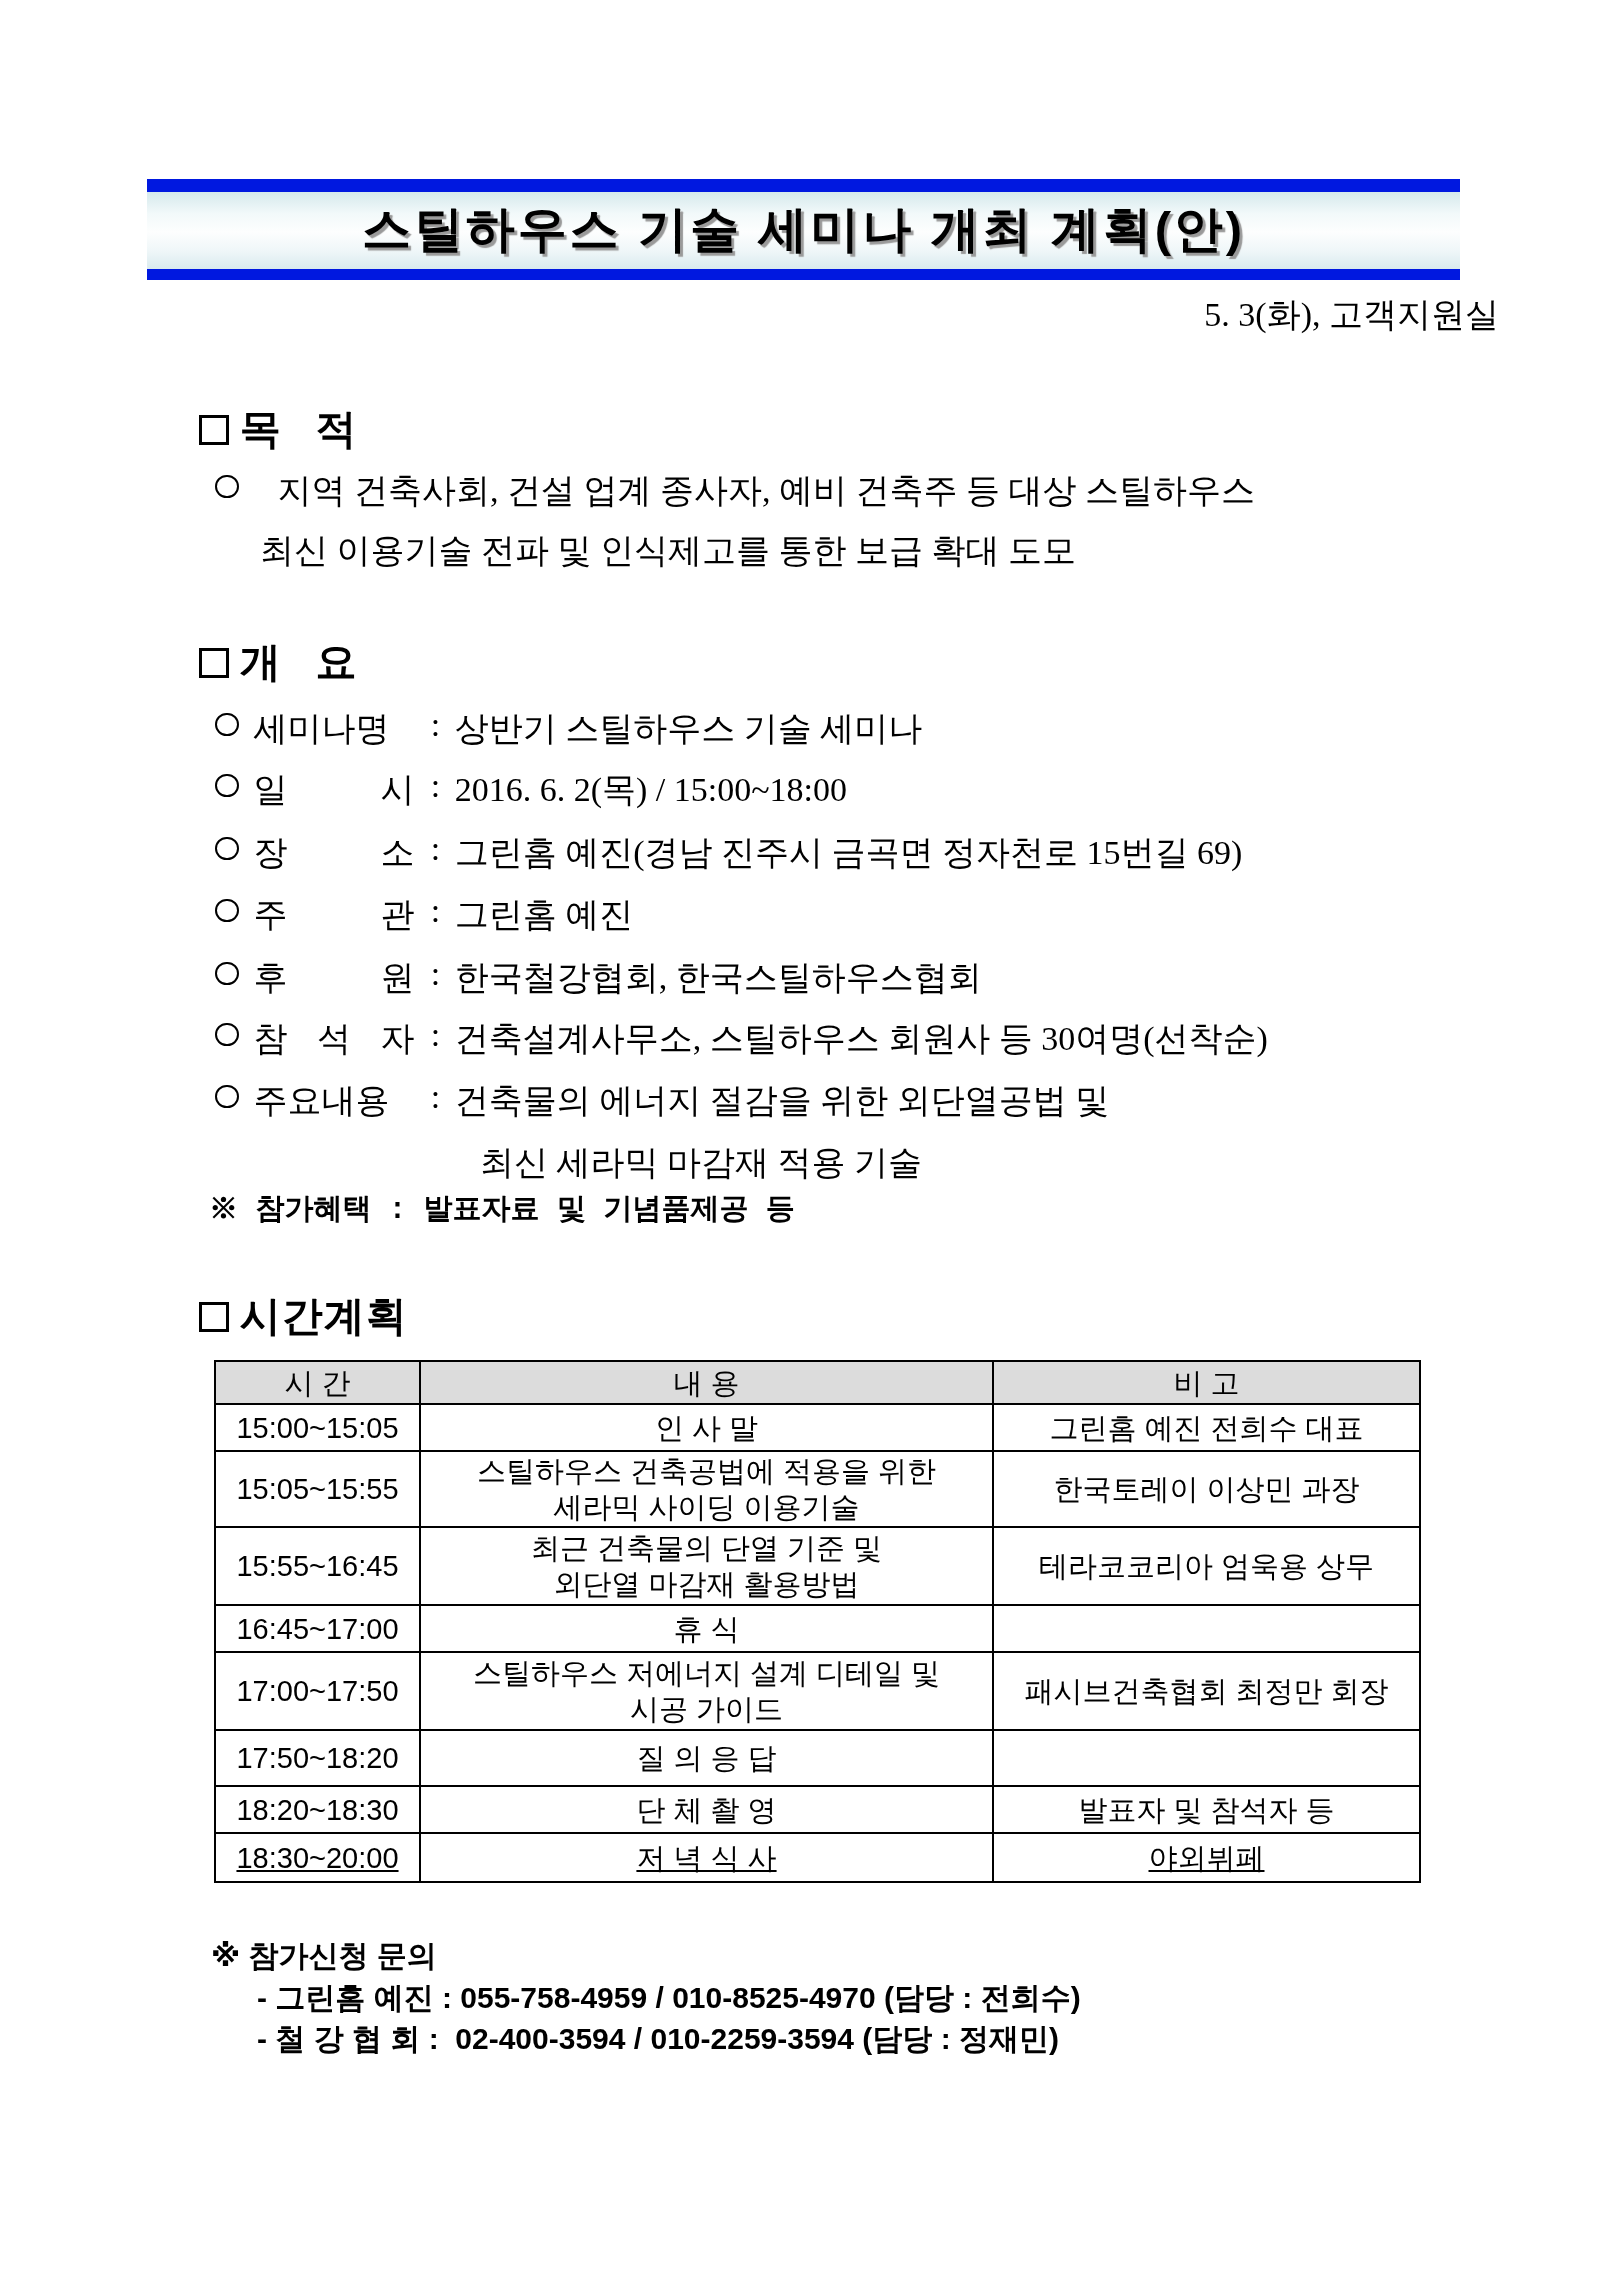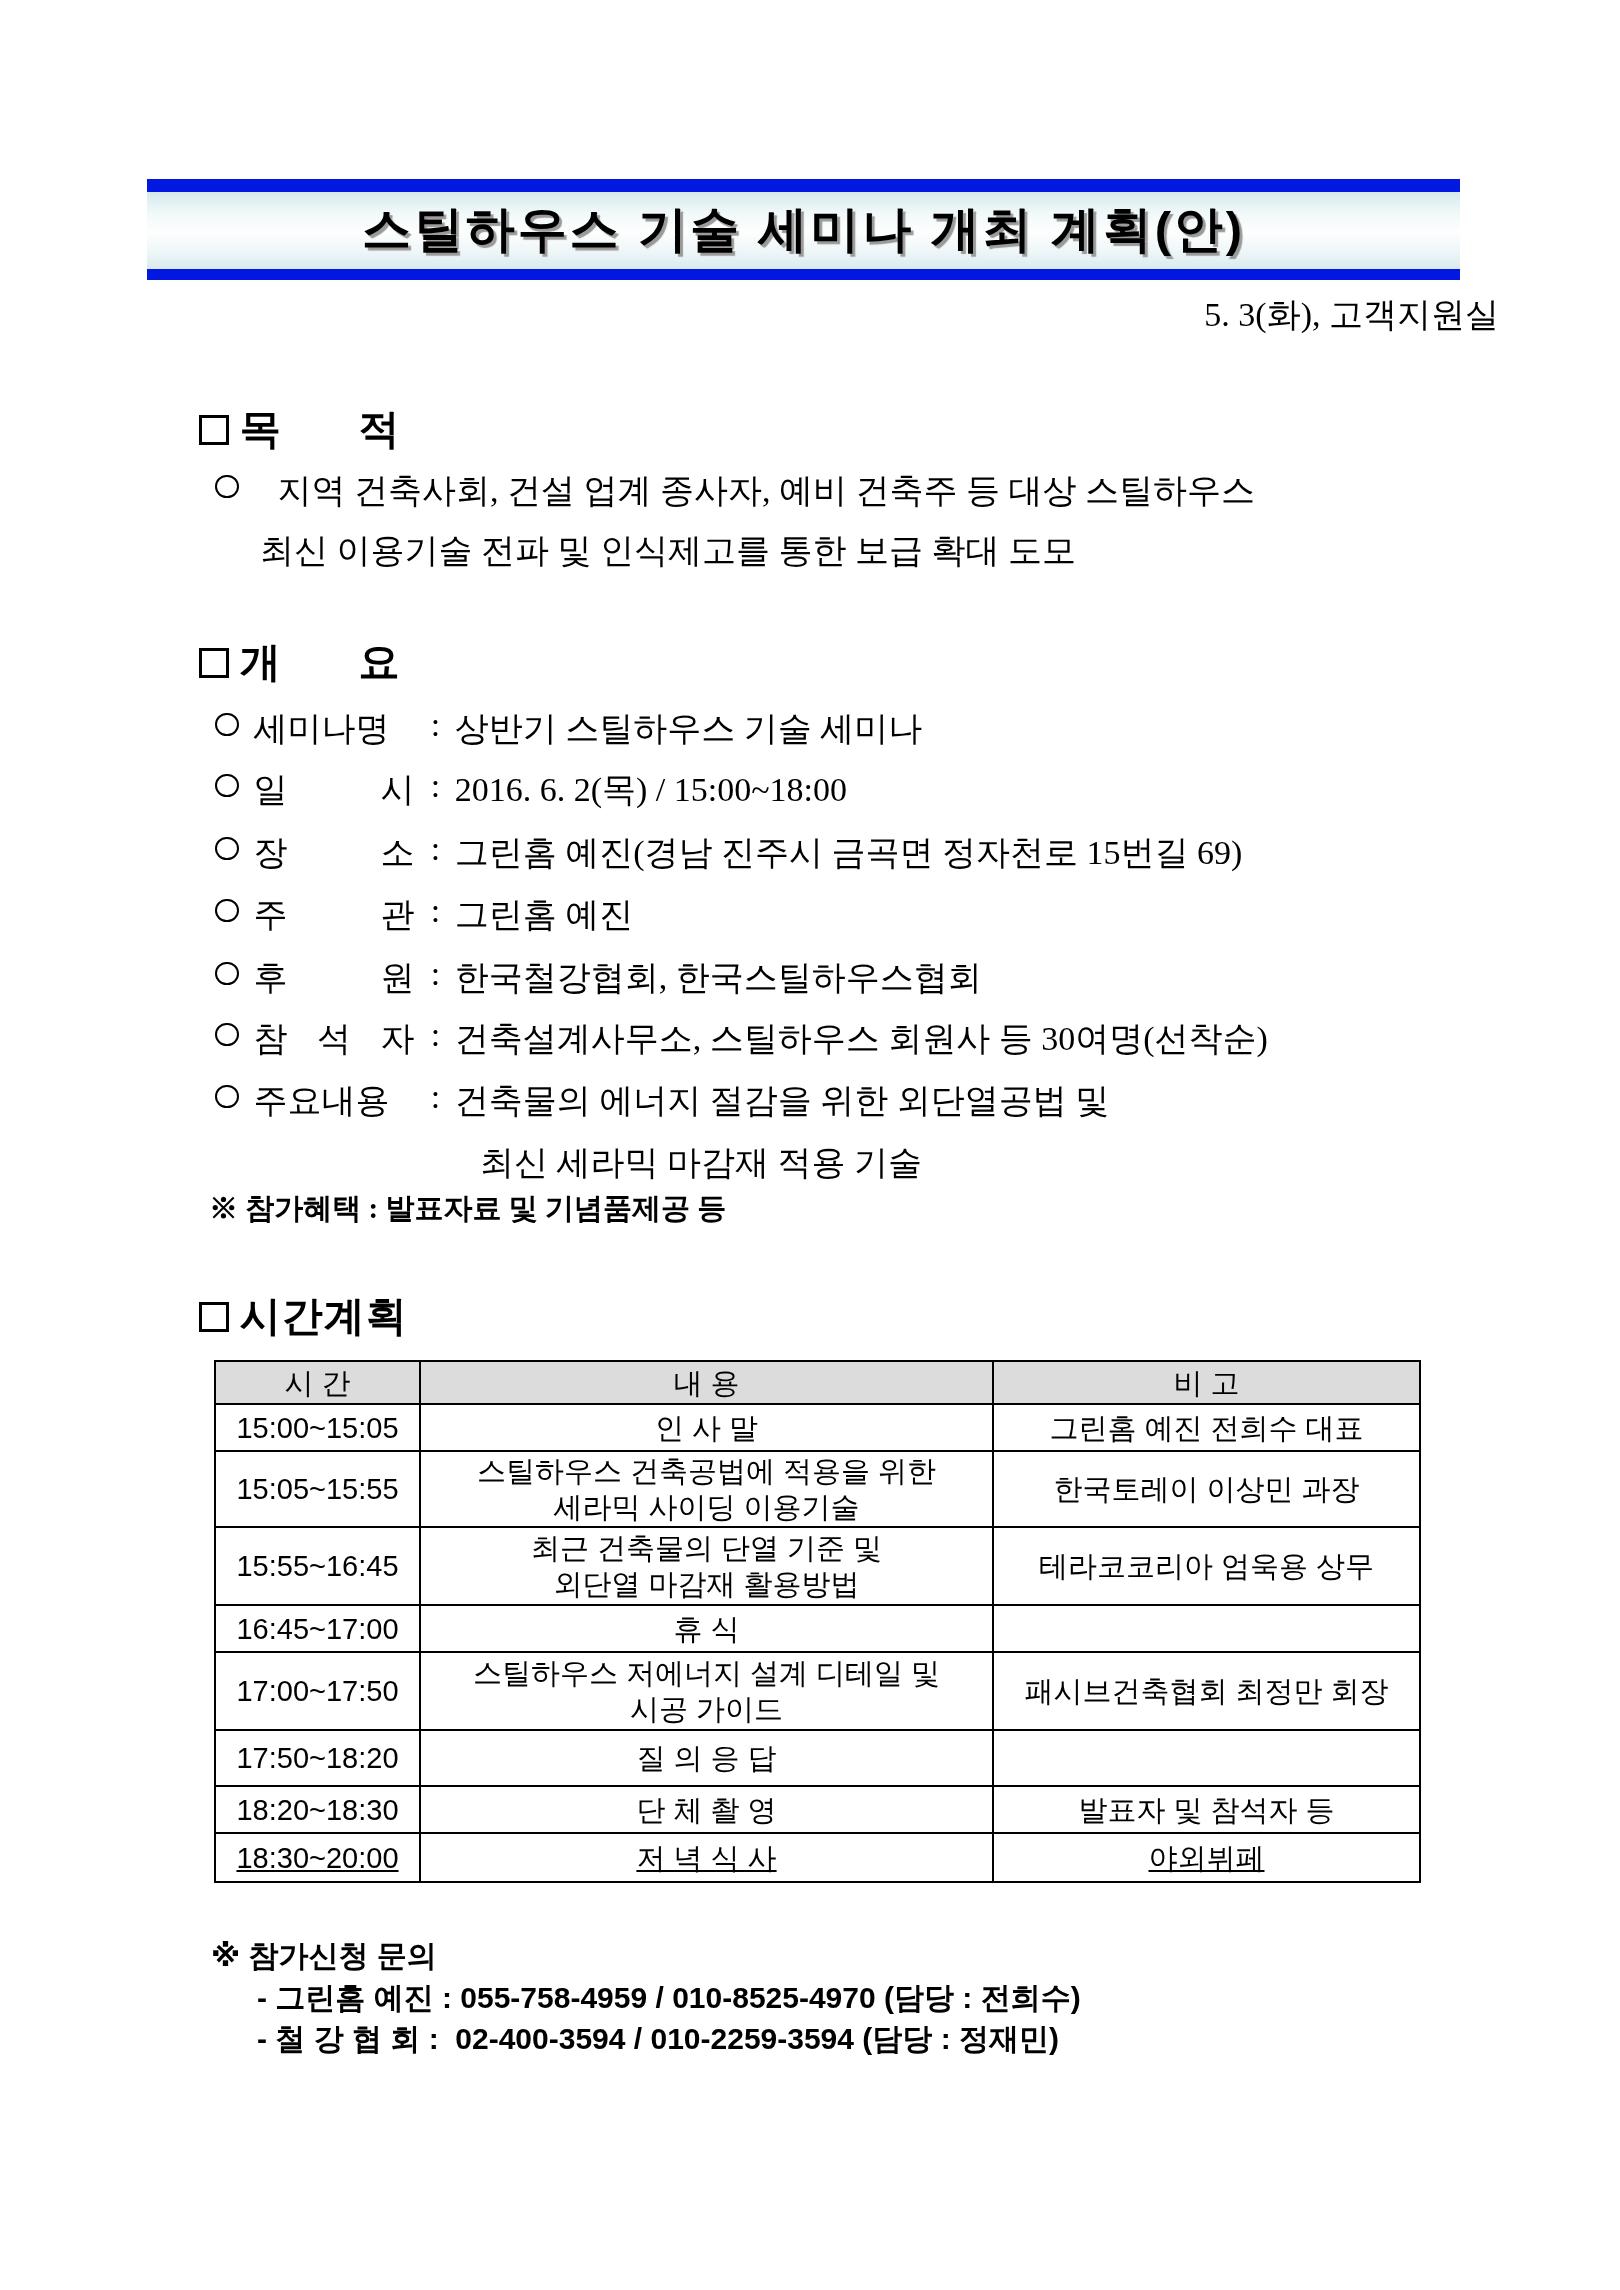--- a/index.html
+++ b/index.html
@@ -16,37 +16,37 @@
       background:linear-gradient(180deg,#d5e9ec 0%,#f2f9fa 28%,#fdfefe 52%,#eef6f8 78%,#d9eaee 100%); }
   .banner .title { font-family:"Liberation Sans","DejaVu Sans",sans-serif; font-weight:bold;
       font-size:49px; letter-spacing:2.9px; white-space:pre;
       text-shadow:2.9px 2.9px 1px #9a9a9a; }
 
   .date-line { position:absolute; top:292px; left:0; right:121px; text-align:right;
       font-size:34px; white-space:pre; }
 
   
   .sec-head { position:absolute; left:199px; display:flex; align-items:center;
-      font-family:Liberation Mono, monospace; font-weight:bold; font-size:41px; }
+      font-family:Liberation Serif, serif; font-weight:bold; font-size:41px; }
   .sq { width:30px; height:30px; border:3.9px solid #000; margin-right:10.8px; flex:0 0 auto; }
   .sec-head .txt { white-space:pre; letter-spacing:1px; }
 
   
   .circ { width:23.5px; height:23.5px; border:2.9px solid #000; border-radius:50%; flex:0 0 auto; }
   .b-row { position:absolute; left:215px; display:flex; align-items:flex-start; font-size:34px; }
   .b-row .circ { margin-top:6.9px; }
   .p-text { margin-left:39px; white-space:pre; }
   .cont { position:absolute; font-size:34px; white-space:pre; }
 
   .ov-label { display:inline-block; width:161px; margin-left:15px;
       text-align:justify; text-align-last:justify; }
   .ov-sep { white-space:pre; margin:0 5.9px 0 7.8px; }
   .ov-value { white-space:pre; }
 
-  .note-line { position:absolute; font-family:Liberation Serif, serif;
+  .note-line { position:absolute; font-family:Liberation Mono, monospace;
       font-weight:bold; font-size:29px; white-space:pre; }
 
   
   table.sched { position:absolute; left:214px; top:1360px; width:1206px;
       border-collapse:collapse; table-layout:fixed;
       font-family:"Liberation Sans","DejaVu Sans",sans-serif; font-size:29px; }
   table.sched th, table.sched td { border:2px solid #000; text-align:center;
       vertical-align:middle; padding:0; line-height:36px; white-space:pre-line; }
   table.sched { border:2.9px solid #000; }
   table.sched th { background:#dcdcdc; font-weight:normal; height:43px; }

